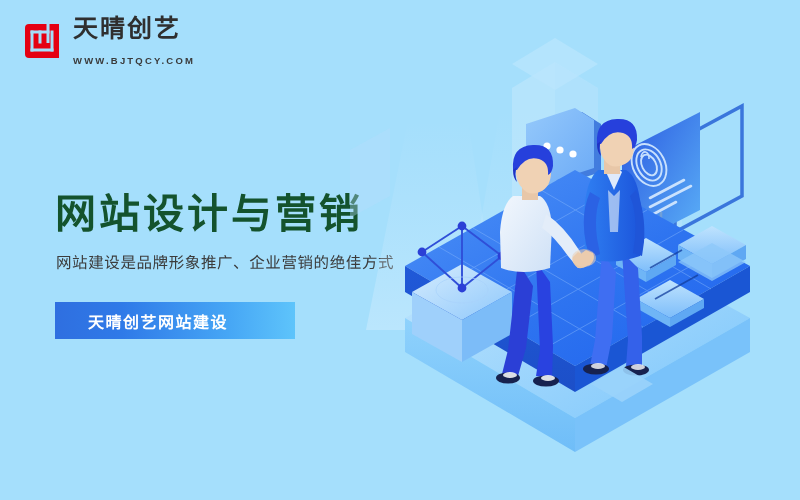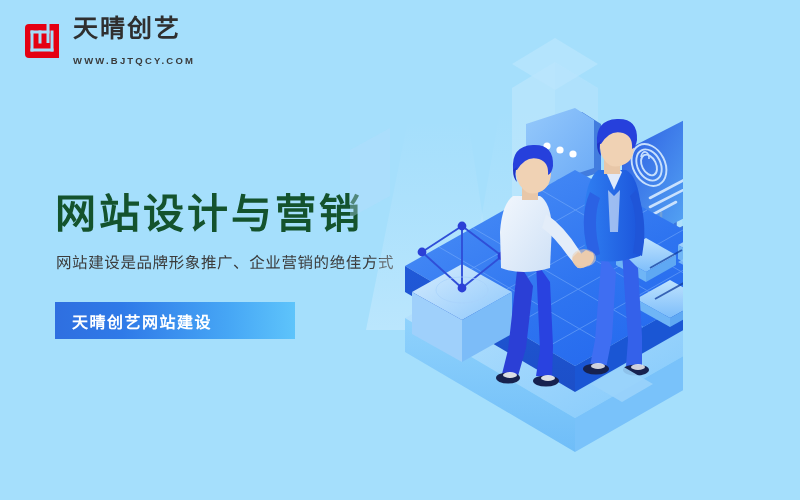--- a/index.html
+++ b/index.html
@@ -2,21 +2,21 @@
 <html lang="zh-CN"><head>
 <meta charset="utf-8">
 <title>网站设计与营销</title>
 <style>
   html,body{margin:0;padding:0;}
   body{
     width:800px;height:500px;overflow:hidden;
     font-family:"Liberation Sans","DejaVu Sans",sans-serif;
     background:#a5dffc;
   }
-  #stage{position:relative;width:683px;height:500px;overflow:hidden;background:#a5dffc;}
+  #stage{position:relative;width:800px;height:500px;overflow:hidden;background:#a5dffc;}
 
   
   .logo-wrap{position:absolute;left:22px;top:16px;display:flex;align-items:center;gap:11px;}
   .logo-mark{width:40px;height:40px;position:relative;flex:none;}
   .logo-text-block{display:flex;flex-direction:column;justify-content:center;line-height:1;}
   .logo-cn{font-size:25px;font-weight:bold;color:#2f2f2f;letter-spacing:2px;
            font-family:"DejaVu Sans","Liberation Sans",sans-serif;white-space:nowrap;}
   .logo-en{font-size:9.5px;font-weight:bold;color:#3a3a3a;letter-spacing:2.2px;margin-top:15px;white-space:nowrap;}
 
   
@@ -27,21 +27,21 @@
     margin:0;
   }
   .subline{
     position:absolute;left:56px;top:250px;
     font-size:15.5px;color:#3c3c3c;letter-spacing:.6px;white-space:nowrap;
     font-family:"DejaVu Sans","Liberation Sans",sans-serif;margin:0;
   }
   .cta{
     position:absolute;left:55px;top:302px;width:240px;height:37px;
     background:linear-gradient(90deg,#2f6fe0 0%,#2f7ae8 28%,#46a6f5 72%,#5ec4fb 100%);
-    border:none;padding:0;display:flex;align-items:center;
+    border:none;padding:16px;display:flex;align-items:center;
     color:#ffffff;font-size:16px;font-weight:bold;letter-spacing:1.5px;
     font-family:"DejaVu Sans","Liberation Sans",sans-serif;cursor:pointer;
   }
   .cta span{padding-left:17px;}
 
   
   .illus{position:absolute;left:350px;top:0;width:450px;height:500px;}
   .illus svg{display:block;width:450px;height:500px;}
 </style>
 </head>

